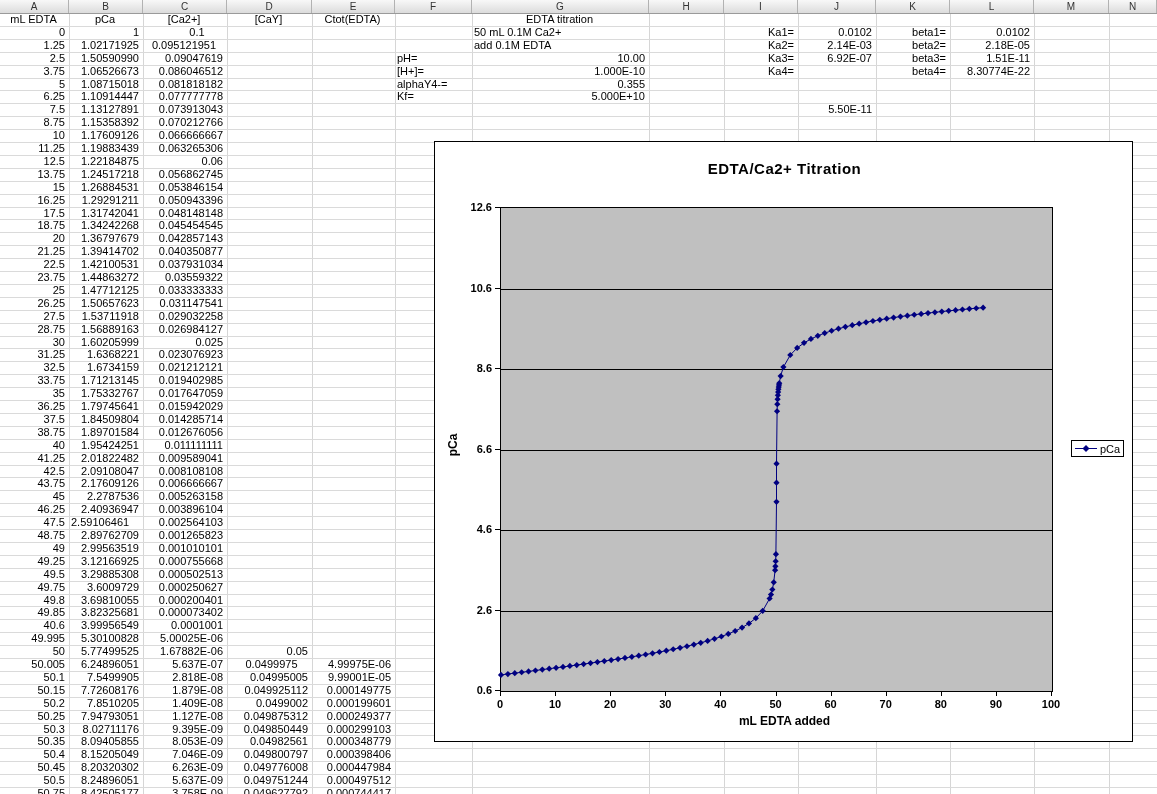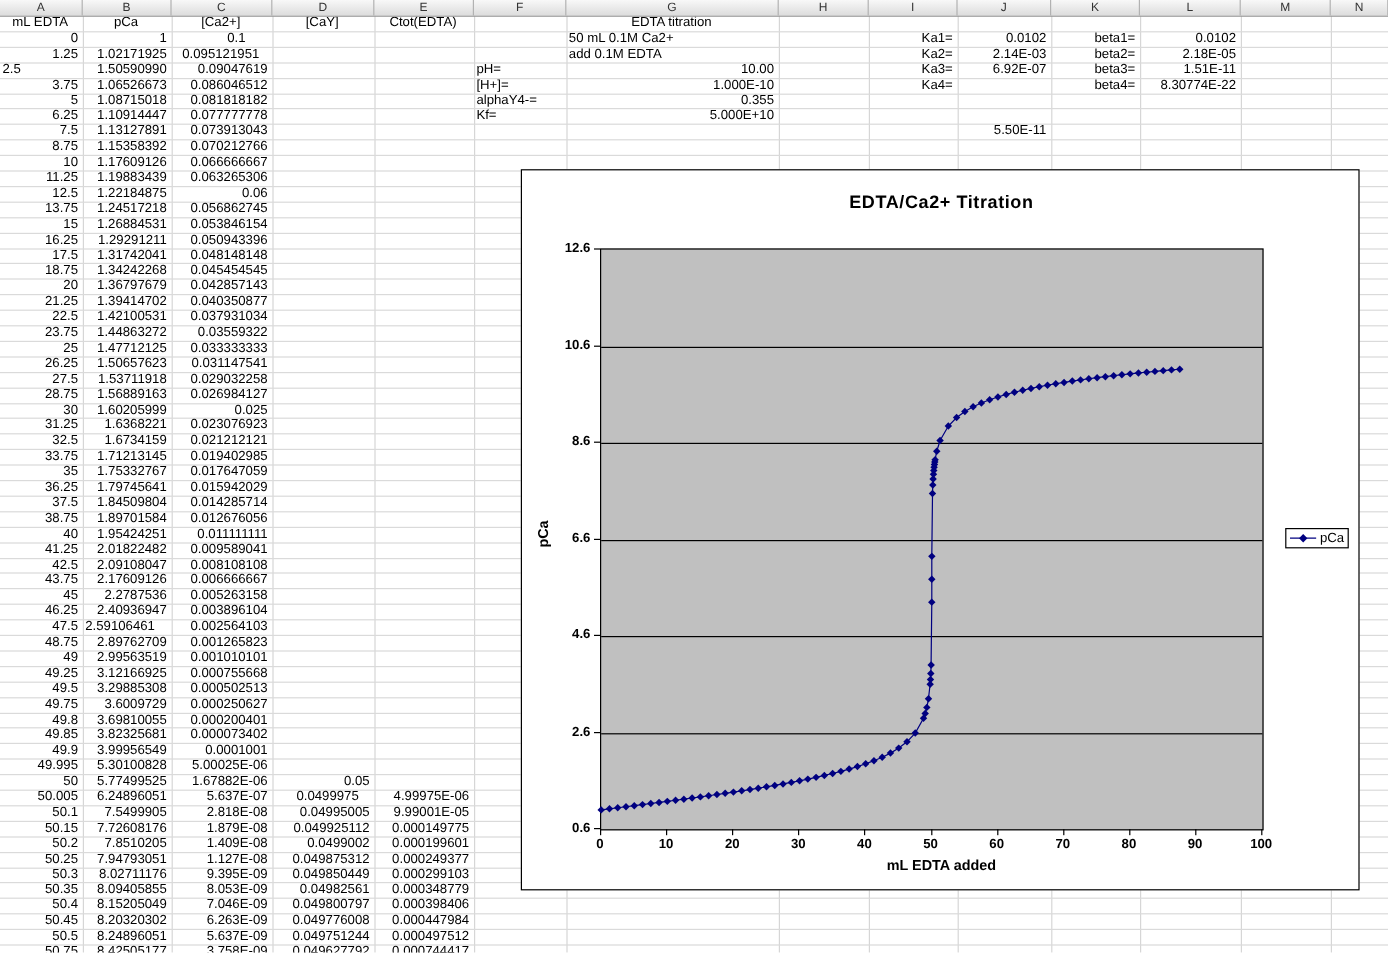--- a/index.html
+++ b/index.html
@@ -135,21 +135,21 @@
       <div class="cell" style="left: 71px; top: 13px; width: 68px; text-align: center;">pCa</div>
       <div class="cell" style="left: 145px; top: 13px; width: 78px; text-align: center;">[Ca2+]</div>
       <div class="cell" style="left: 229px; top: 13px; width: 79px; text-align: center;">[CaY]</div>
       <div class="cell" style="left: 314px; top: 13px; width: 77px; text-align: center;">Ctot(EDTA)</div>
       <div class="cell" style="left: 2px; top: 25.9px; width: 63px; text-align: right;">0</div>
       <div class="cell" style="left: 71px; top: 25.9px; width: 68px; text-align: right;">1</div>
       <div class="cell" style="left: 158px; top: 25.9px; width: 78px; text-align: center;">0.1</div>
       <div class="cell" style="left: 2px; top: 38.8px; width: 63px; text-align: right;">1.25</div>
       <div class="cell" style="left: 71px; top: 38.8px; width: 68px; text-align: right;">1.02171925</div>
       <div class="cell" style="left: 145px; top: 38.8px; width: 78px; text-align: center;">0.095121951</div>
-      <div class="cell" style="left: 2px; top: 51.7px; width: 63px; ">2.5</div>
+      <div class="cell" style="left: 2px; top: 51.7px; width: 63px; text-align: right;">2.5</div>
       <div class="cell" style="left: 71px; top: 51.7px; width: 68px; text-align: right;">1.50590990</div>
       <div class="cell" style="left: 145px; top: 51.7px; width: 78px; text-align: right;">0.09047619</div>
       <div class="cell" style="left: 2px; top: 64.6px; width: 63px; text-align: right;">3.75</div>
       <div class="cell" style="left: 71px; top: 64.6px; width: 68px; text-align: right;">1.06526673</div>
       <div class="cell" style="left: 145px; top: 64.6px; width: 78px; text-align: right;">0.086046512</div>
       <div class="cell" style="left: 2px; top: 77.5px; width: 63px; text-align: right;">5</div>
       <div class="cell" style="left: 71px; top: 77.5px; width: 68px; text-align: right;">1.08715018</div>
       <div class="cell" style="left: 145px; top: 77.5px; width: 78px; text-align: right;">0.081818182</div>
       <div class="cell" style="left: 2px; top: 90.4px; width: 63px; text-align: right;">6.25</div>
       <div class="cell" style="left: 71px; top: 90.4px; width: 68px; text-align: right;">1.10914447</div>
@@ -267,34 +267,34 @@
       <div class="cell" style="left: 145px; top: 567.7px; width: 78px; text-align: right;">0.000502513</div>
       <div class="cell" style="left: 2px; top: 580.6px; width: 63px; text-align: right;">49.75</div>
       <div class="cell" style="left: 71px; top: 580.6px; width: 68px; text-align: right;">3.6009729</div>
       <div class="cell" style="left: 145px; top: 580.6px; width: 78px; text-align: right;">0.000250627</div>
       <div class="cell" style="left: 2px; top: 593.5px; width: 63px; text-align: right;">49.8</div>
       <div class="cell" style="left: 71px; top: 593.5px; width: 68px; text-align: right;">3.69810055</div>
       <div class="cell" style="left: 145px; top: 593.5px; width: 78px; text-align: right;">0.000200401</div>
       <div class="cell" style="left: 2px; top: 606.4px; width: 63px; text-align: right;">49.85</div>
       <div class="cell" style="left: 71px; top: 606.4px; width: 68px; text-align: right;">3.82325681</div>
       <div class="cell" style="left: 145px; top: 606.4px; width: 78px; text-align: right;">0.000073402</div>
-      <div class="cell" style="left: 2px; top: 619.3px; width: 63px; text-align: right;">49.9</div>
+      <div class="cell" style="left: 2px; top: 619.3px; width: 63px; text-align: right;">40.6</div>
       <div class="cell" style="left: 71px; top: 619.3px; width: 68px; text-align: right;">3.99956549</div>
       <div class="cell" style="left: 145px; top: 619.3px; width: 78px; text-align: right;">0.0001001</div>
       <div class="cell" style="left: 2px; top: 632.2px; width: 63px; text-align: right;">49.995</div>
       <div class="cell" style="left: 71px; top: 632.2px; width: 68px; text-align: right;">5.30100828</div>
       <div class="cell" style="left: 145px; top: 632.2px; width: 78px; text-align: right;">5.00025E-06</div>
       <div class="cell" style="left: 2px; top: 645.1px; width: 63px; text-align: right;">50</div>
       <div class="cell" style="left: 71px; top: 645.1px; width: 68px; text-align: right;">5.77499525</div>
       <div class="cell" style="left: 145px; top: 645.1px; width: 78px; text-align: right;">1.67882E-06</div>
       <div class="cell" style="left: 229px; top: 645.1px; width: 79px; text-align: right;">0.05</div>
       <div class="cell" style="left: 2px; top: 658px; width: 63px; text-align: right;">50.005</div>
       <div class="cell" style="left: 71px; top: 658px; width: 68px; text-align: right;">6.24896051</div>
       <div class="cell" style="left: 145px; top: 658px; width: 78px; text-align: right;">5.637E-07</div>
-      <div class="cell" style="left: 247px; top: 658px; width: 79px; text-align: left;">0.0499975</div>
+      <div class="cell" style="left: 232px; top: 658px; width: 79px; text-align: center;">0.0499975</div>
       <div class="cell" style="left: 314px; top: 658px; width: 77px; text-align: right;">4.99975E-06</div>
       <div class="cell" style="left: 2px; top: 670.9px; width: 63px; text-align: right;">50.1</div>
       <div class="cell" style="left: 71px; top: 670.9px; width: 68px; text-align: right;">7.5499905</div>
       <div class="cell" style="left: 145px; top: 670.9px; width: 78px; text-align: right;">2.818E-08</div>
       <div class="cell" style="left: 229px; top: 670.9px; width: 79px; text-align: right;">0.04995005</div>
       <div class="cell" style="left: 314px; top: 670.9px; width: 77px; text-align: right;">9.99001E-05</div>
       <div class="cell" style="left: 2px; top: 683.8px; width: 63px; text-align: right;">50.15</div>
       <div class="cell" style="left: 71px; top: 683.8px; width: 68px; text-align: right;">7.72608176</div>
       <div class="cell" style="left: 145px; top: 683.8px; width: 78px; text-align: right;">1.879E-08</div>
       <div class="cell" style="left: 229px; top: 683.8px; width: 79px; text-align: right;">0.049925112</div>

